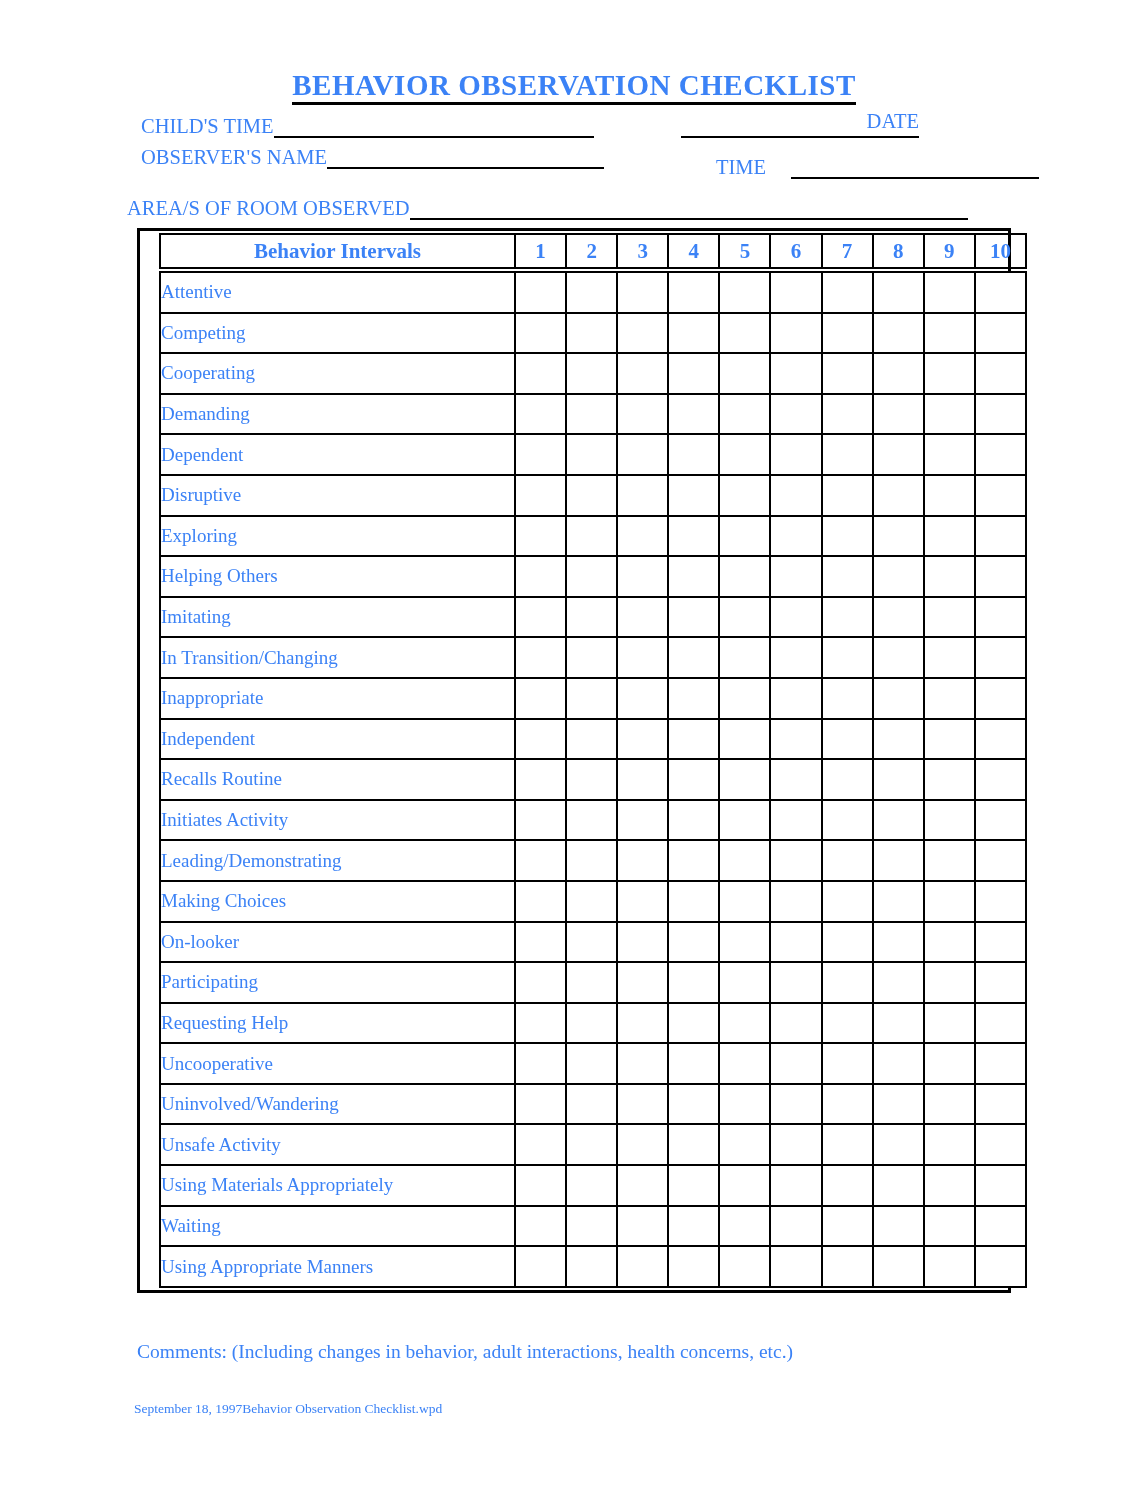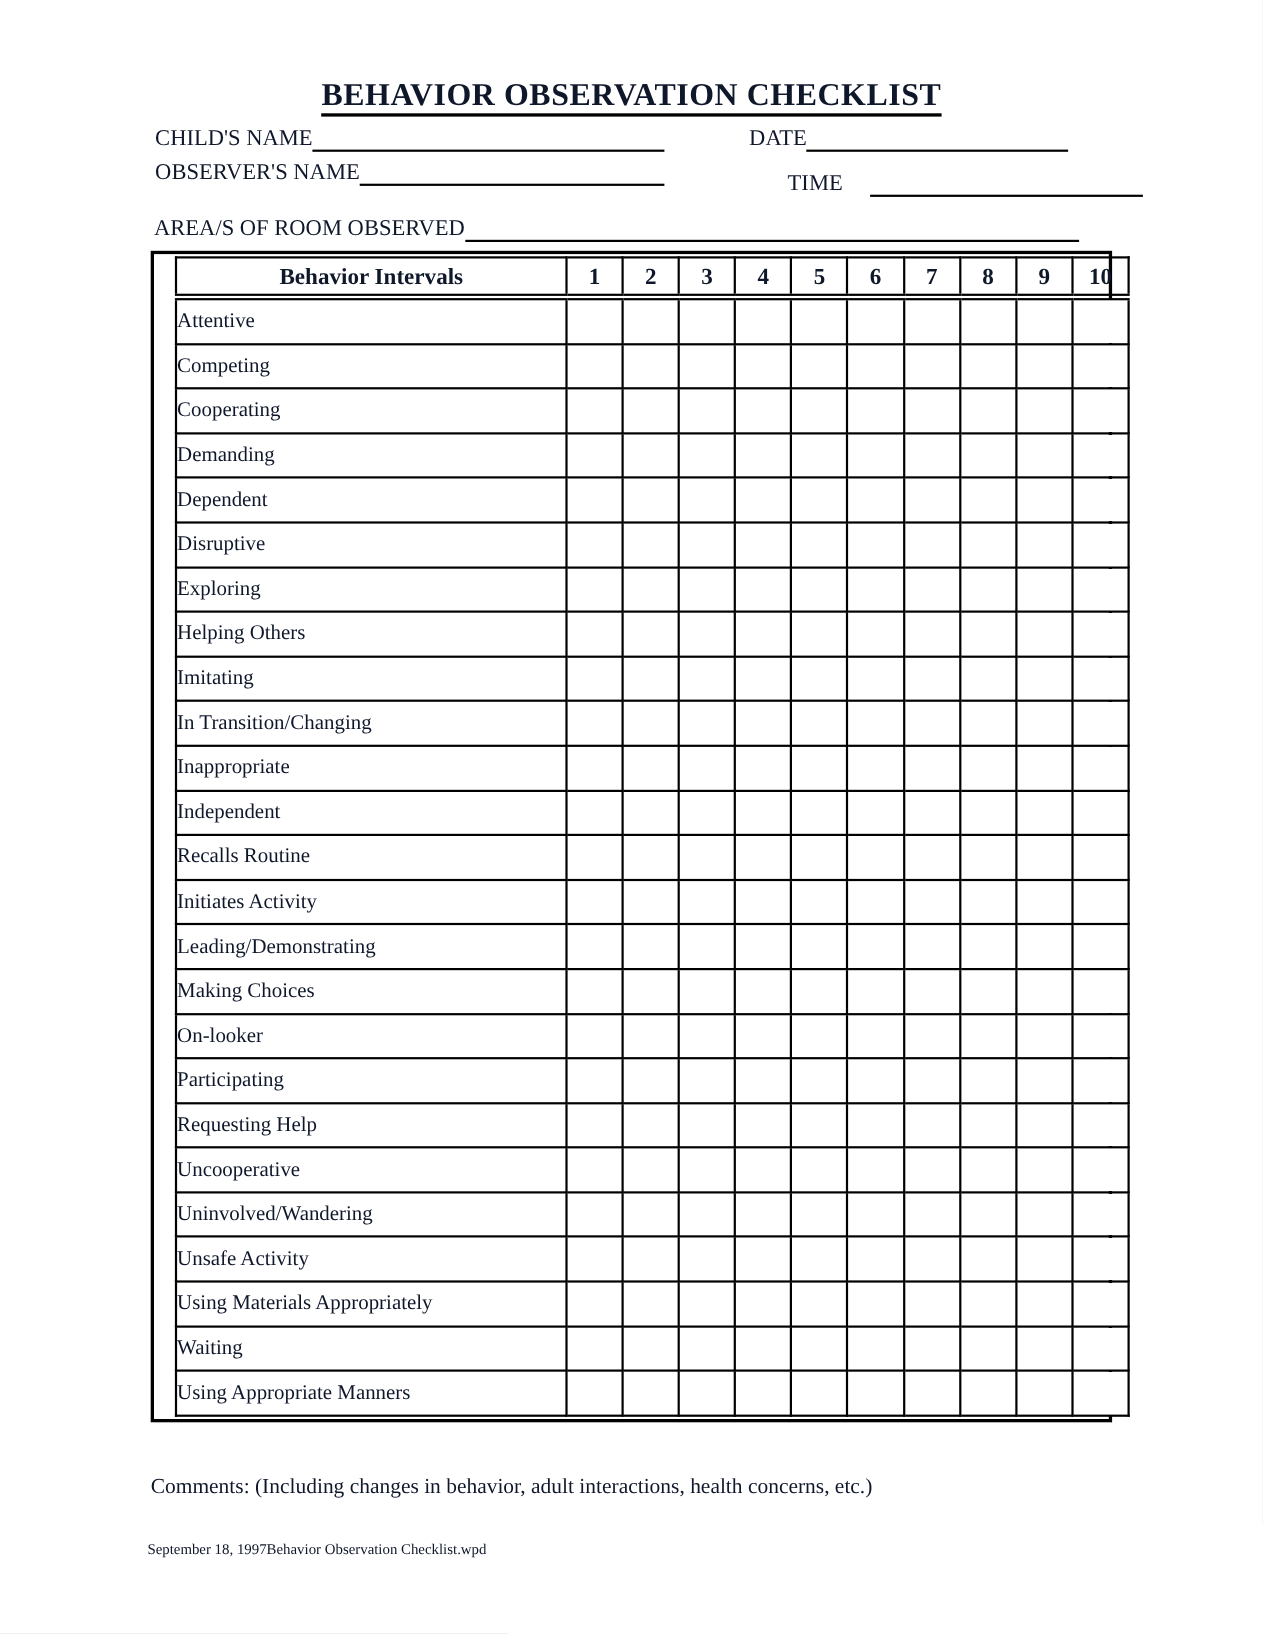--- a/index.html
+++ b/index.html
@@ -7,21 +7,21 @@
     padding: 0;
     background: #e8e8e8;
   }
   .page {
     position: relative;
     width: 1148px;
     height: 1485px;
     margin: 0 auto;
     background: #ffffff;
     font-family: "Liberation Serif", "DejaVu Serif", serif;
-    color: #0f172a;
+    color: #3b82f6;
     overflow: hidden;
   }
 
   
   .title {
     position: absolute;
     top: 66px;
     left: 0;
     width: 100%;
     text-align: center;
@@ -43,24 +43,24 @@
     height: 28px;
     font-size: 20.5px;
     white-space: nowrap;
   }
   .fill-line {
     display: inline-block;
     border-bottom: 2px solid #000;
     height: 24px;
   }
   #f-child    { top: 110px; left: 141px; }
-  #f-date     { top: 110px; left: 681px; }
+  #f-date     { top: 110px; left: 681px; flex-direction: column; }
   #f-observer { top: 141px; left: 141px; }
   #f-time     { top: 151px; left: 716px; gap: 16px; }
-  #f-area     { top: 192px; left: 140px; text-align: center; }
+  #f-area     { top: 192px; left: 127px; text-align: center; }
 
   #f-child    .fill-line { width: 320px; }
   #f-date     .fill-line { width: 238px; }
   #f-observer .fill-line { width: 277px; }
   #f-time     .fill-line { width: 248px; margin-left: 9px; }
   #f-area     .fill-line { width: 558px; }
 
   
   .grid-wrap {
     position: absolute;
@@ -122,21 +122,21 @@
 </head>
 <body>
 
 <div class="page">
 
   <h1 class="title">
     <span>BEHAVIOR OBSERVATION CHECKLIST</span>
   </h1>
 
   <div class="field" id="f-child">
-    <span>CHILD'S NAME</span>
+    <span>CHILD'S TIME</span>
       <span class="fill-line"></span>
   </div>
 
   <div class="field" id="f-date">
     <span>DATE</span>
       <span class="fill-line"></span>
   </div>
 
   <div class="field" id="f-observer">
     <span>OBSERVER'S NAME</span>

